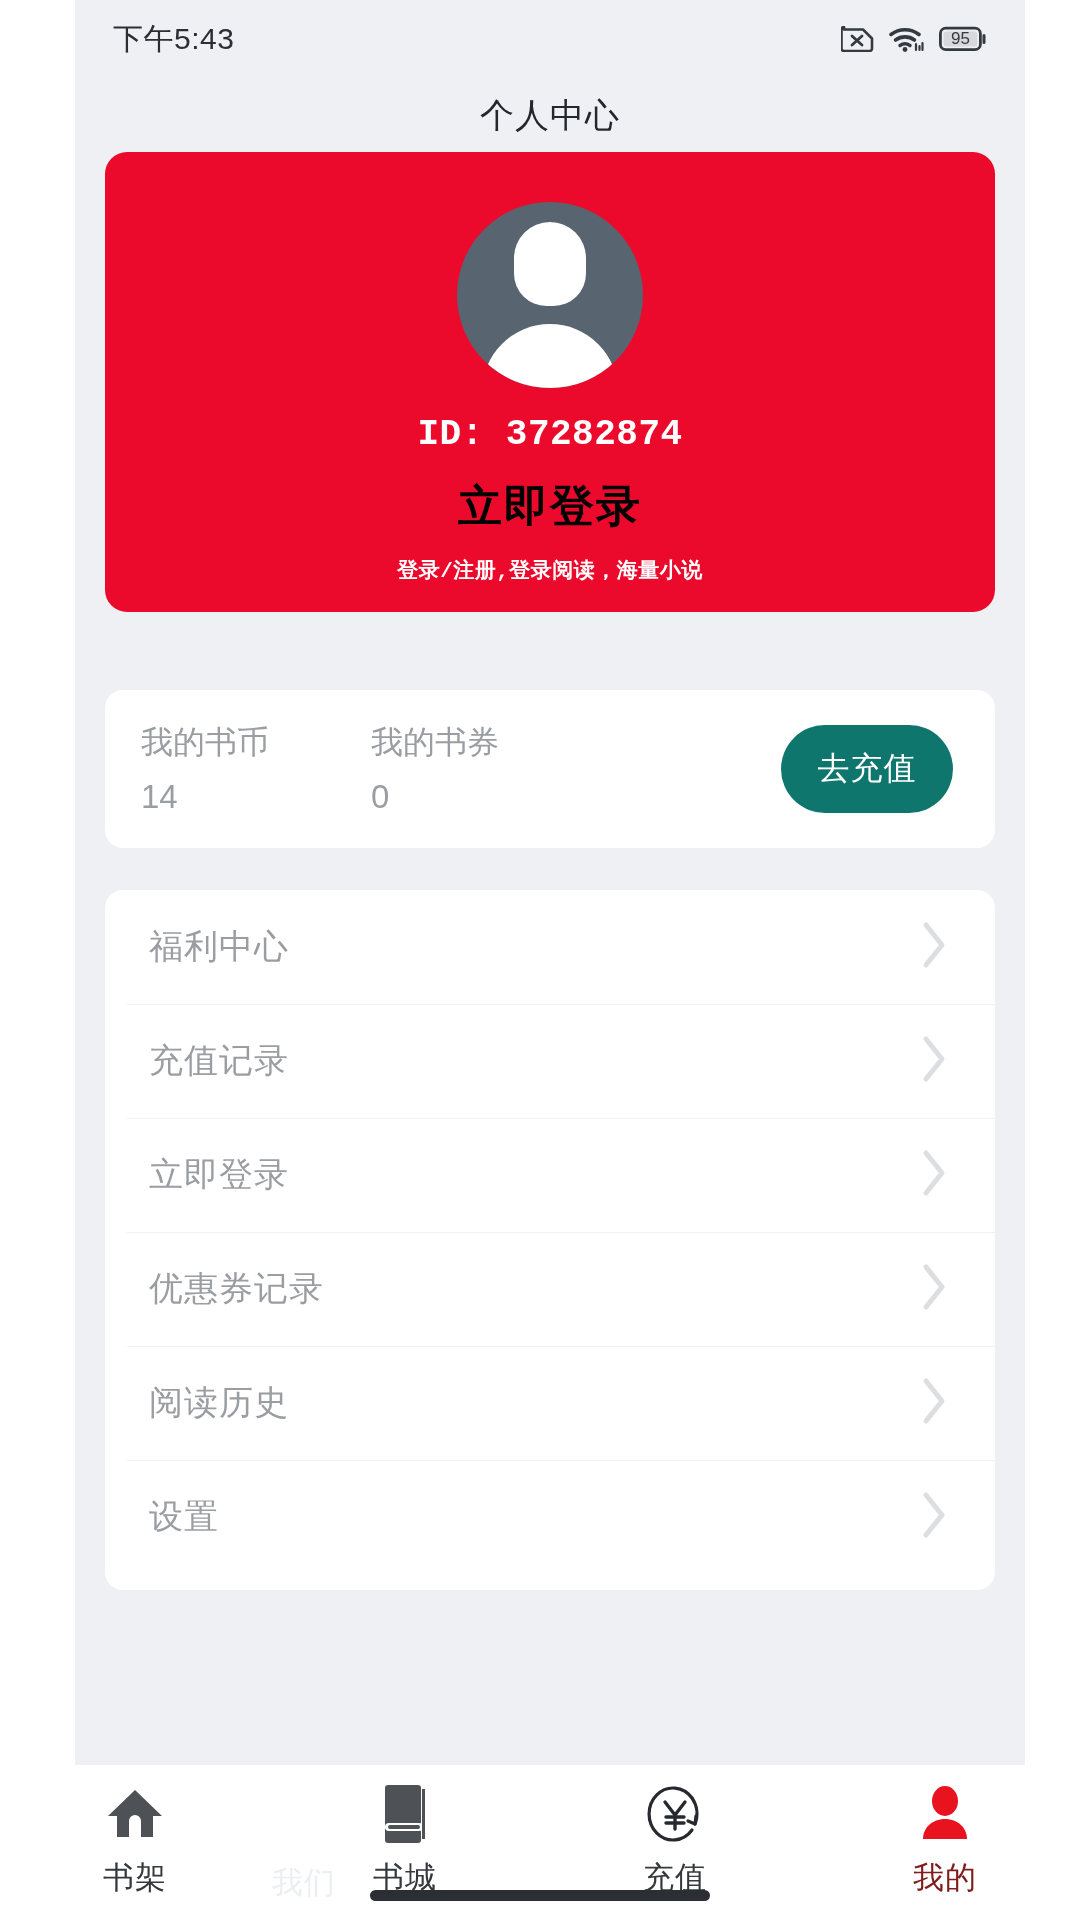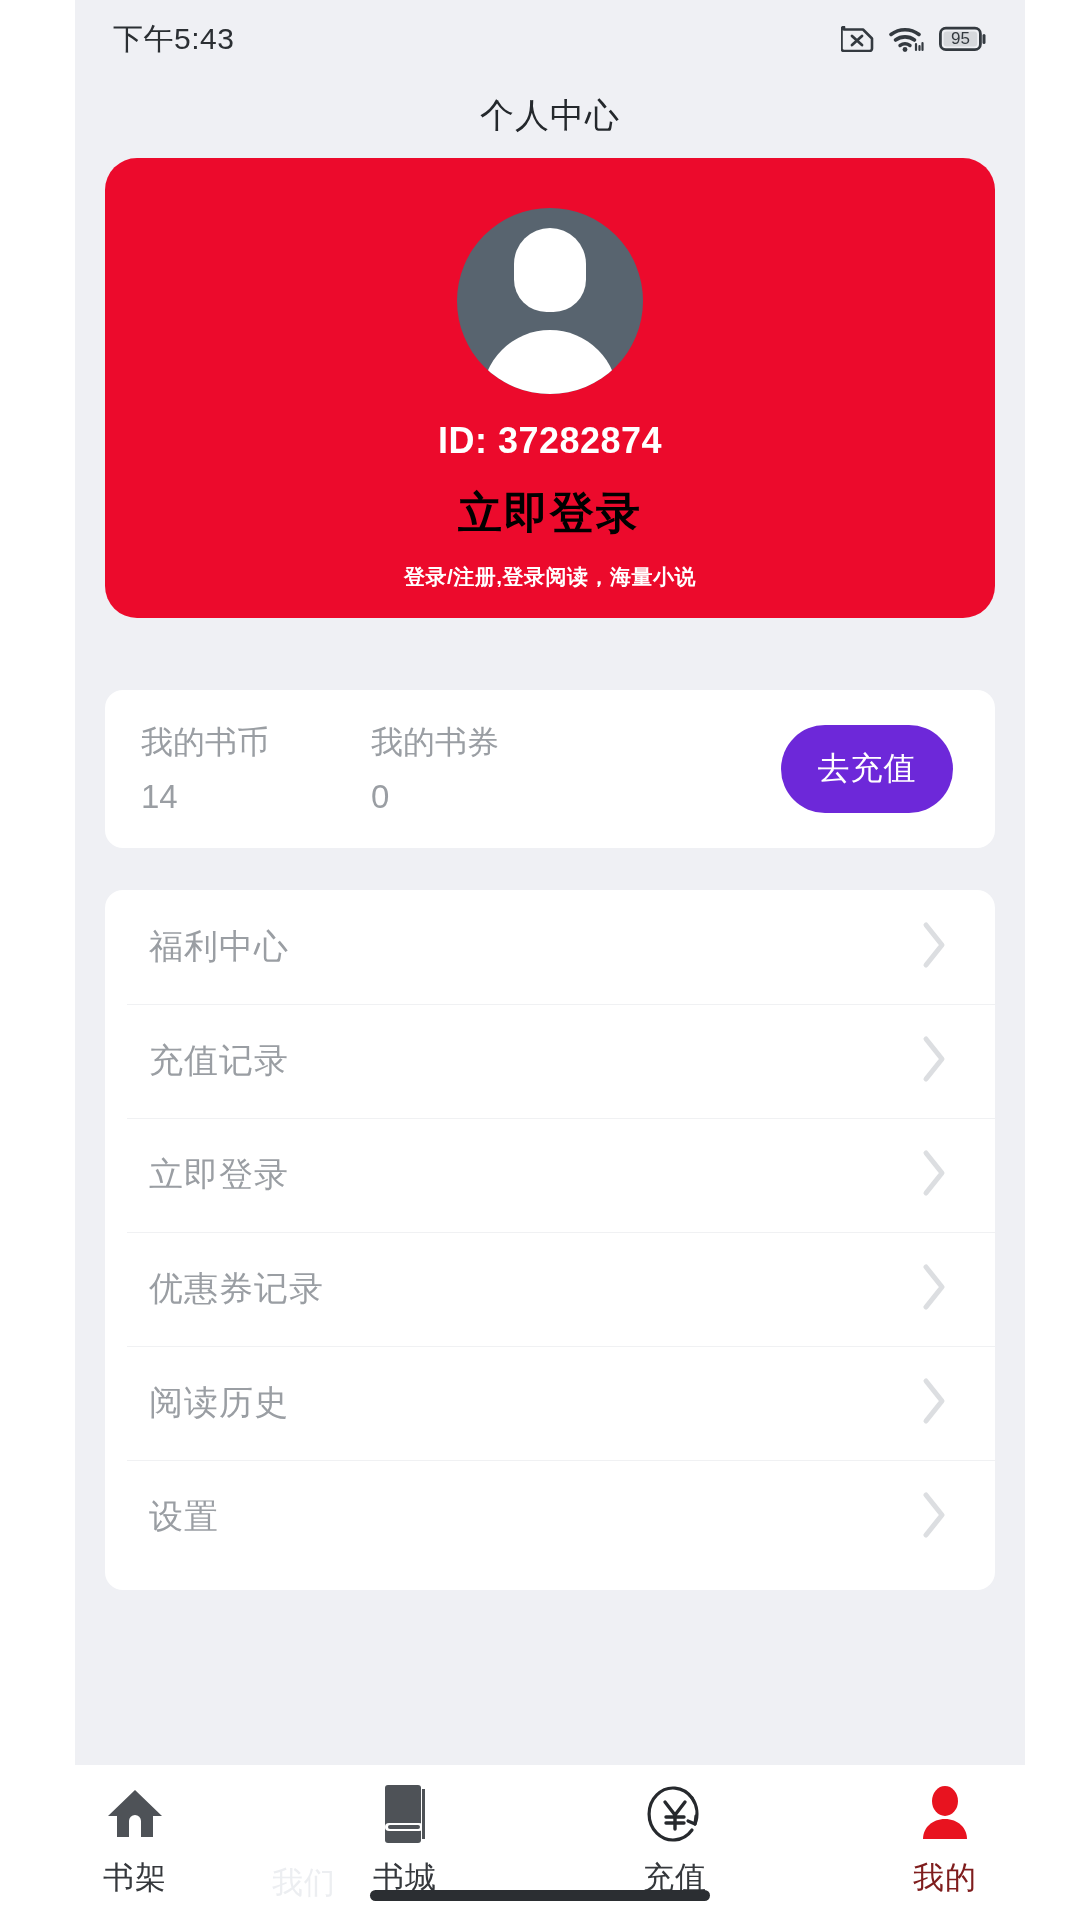--- a/index.html
+++ b/index.html
@@ -42,26 +42,27 @@
   .page-title {
     position:absolute; left:0; top:80px;
     width:950px; height:72px;
     display:flex; align-items:center; justify-content:center;
     font-size:34px; color:#24282c; letter-spacing:1px;
   }
 
   
   .profile-card {
     position:absolute;
-    left:30px; top:158px;
+    left:30px; top:152px;
     width:890px; height:460px;
     background:#ec0a2c;
-    border-radius:32px;
+    border-radius:22px;
     display:flex; flex-direction:column;
     align-items:center;
+    font-family:Liberation Mono, monospace;
   }
   .avatar {
     margin-top:50px;
     width:186px; height:186px;
     border-radius:50%;
     background:#58646f;
     position:relative;
     overflow:hidden;
     flex:none;
   }
@@ -106,21 +107,21 @@
     border-radius:18px;
     display:flex; align-items:center;
   }
   .balance-col { width:238px; padding-left:36px; }
   .balance-col.second { width:250px; padding-left:28px; }
   .balance-label { font-size:32px; color:#9a9ea3; line-height:1.1; }
   .balance-value { font-size:33px; color:#9a9ea3; margin-top:20px; line-height:1; }
   .recharge-btn {
     margin-left:auto; margin-right:42px;
     width:172px; height:88px;
-    background:#6d28d9;
+    background:#0f766e;
     border:none;
     border-radius:44px;
     color:#ffffff;
     font-size:32px;
     font-family:"Liberation Sans","DejaVu Sans",sans-serif;
     letter-spacing:1px;
     cursor:pointer;
   }
 
   

